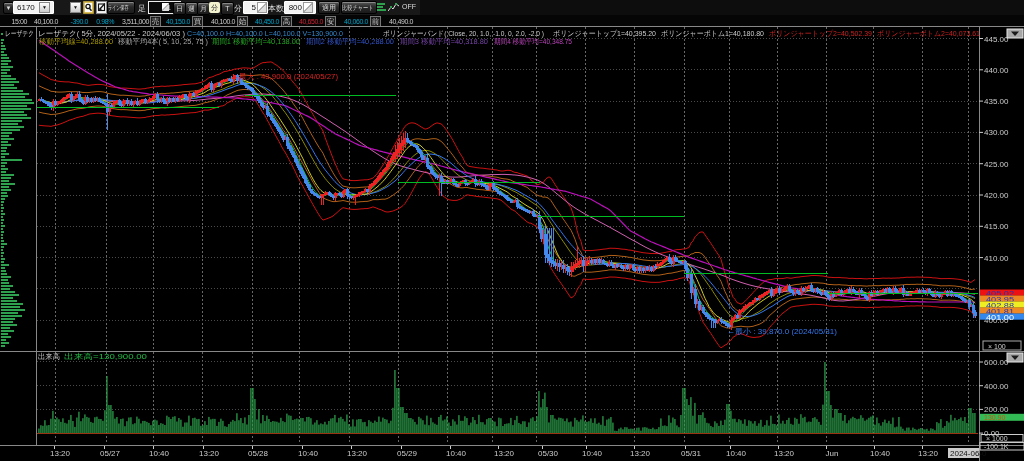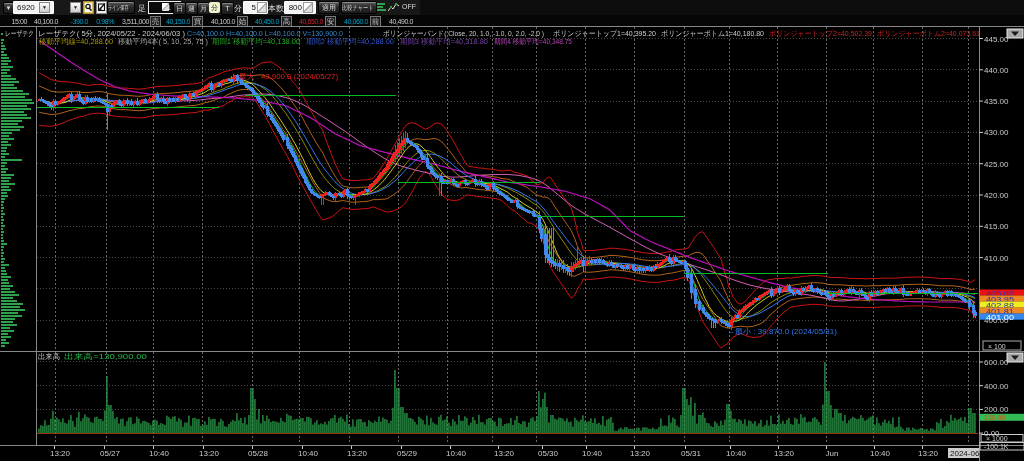--- a/index.html
+++ b/index.html
@@ -15,21 +15,21 @@
 .qv{position:absolute;top:2.5px;height:10px;font-size:7px;letter-spacing:-0.4px;text-align:right;color:#ccc;}
 .qb{position:absolute;top:1px;height:9px;width:9px;border:1px solid #777;background:#1c1c1c;
 color:#ccc;font-size:7.5px;line-height:9px;text-align:center;}
 .cy{color:#00a2c8;}
 .rd{color:#cc2233;}
 </style></head>
 <body>
 <div id="page">
 <div id="row1">
  <div class="ab btn3" style="left:3px;top:2px;width:9px;height:10px;line-height:10px;font-size:6px;">▼</div>
- <div class="ab wfield" style="left:13px;top:1px;width:36px;height:11px;line-height:11px;padding-left:3px;">6920</div>
+ <div class="ab wfield" style="left:13px;top:1px;width:36px;height:11px;line-height:11px;padding-left:3px;">6170</div>
  <div class="ab ddbtn" style="left:39px;top:2px;width:9px;height:9px;font-size:5px;text-align:center;line-height:9px;">▼</div>
  <div class="ab wfield" style="left:53px;top:1px;width:27px;height:11px;line-height:11px;padding-left:2px;margin-top:16px;">東証</div>
  <div class="ab ddbtn" style="left:70px;top:2px;width:9px;height:9px;font-size:5px;text-align:center;line-height:9px;">▼</div>
  <svg class="ab" style="left:83px;top:0.5px;" width="11" height="13">
         <rect x="1" y="1" width="9" height="11" fill="#fdfdfd" stroke="#d4b23c" stroke-width="1.6"></rect>
         <circle cx="5" cy="5.5" r="2.1" fill="none" stroke="#111" stroke-width="1.3"></circle>
         <line x1="6.4" y1="7.2" x2="8.5" y2="9.8" stroke="#111" stroke-width="1.4"></line>
       </svg>
  <svg class="ab" style="left:95.5px;top:0.5px;" width="11" height="13">
         <rect x="0.5" y="0.5" width="10" height="12" fill="#f4f4f4" stroke="#888" stroke-width="1"></rect>

